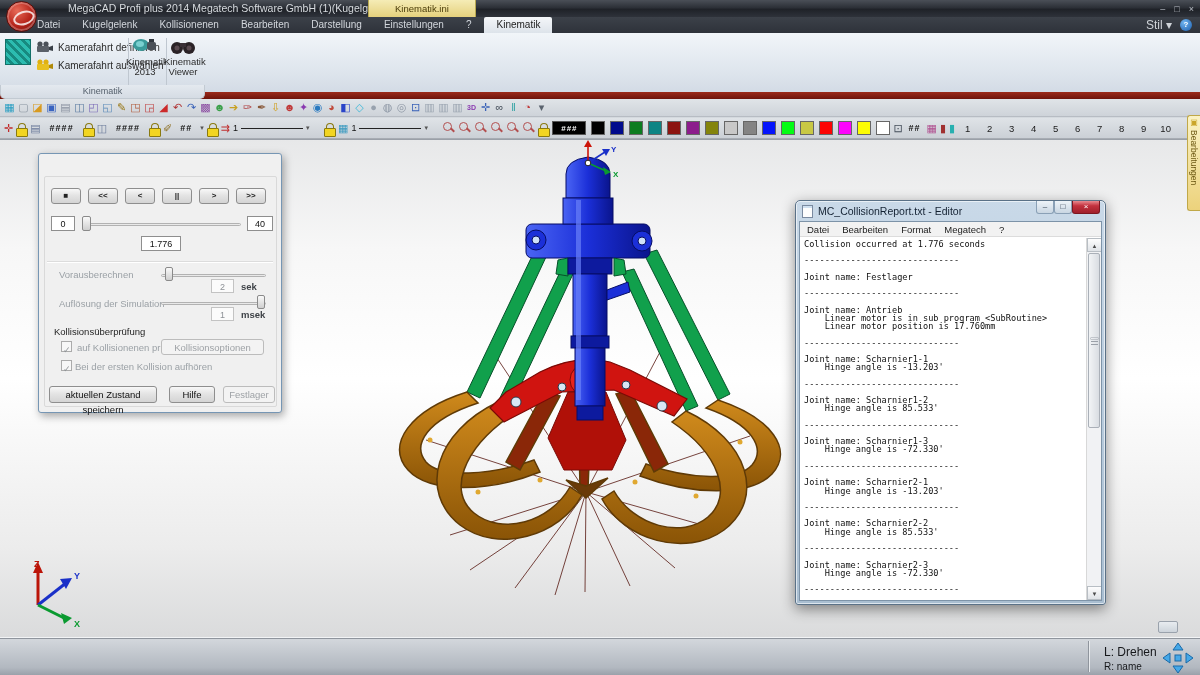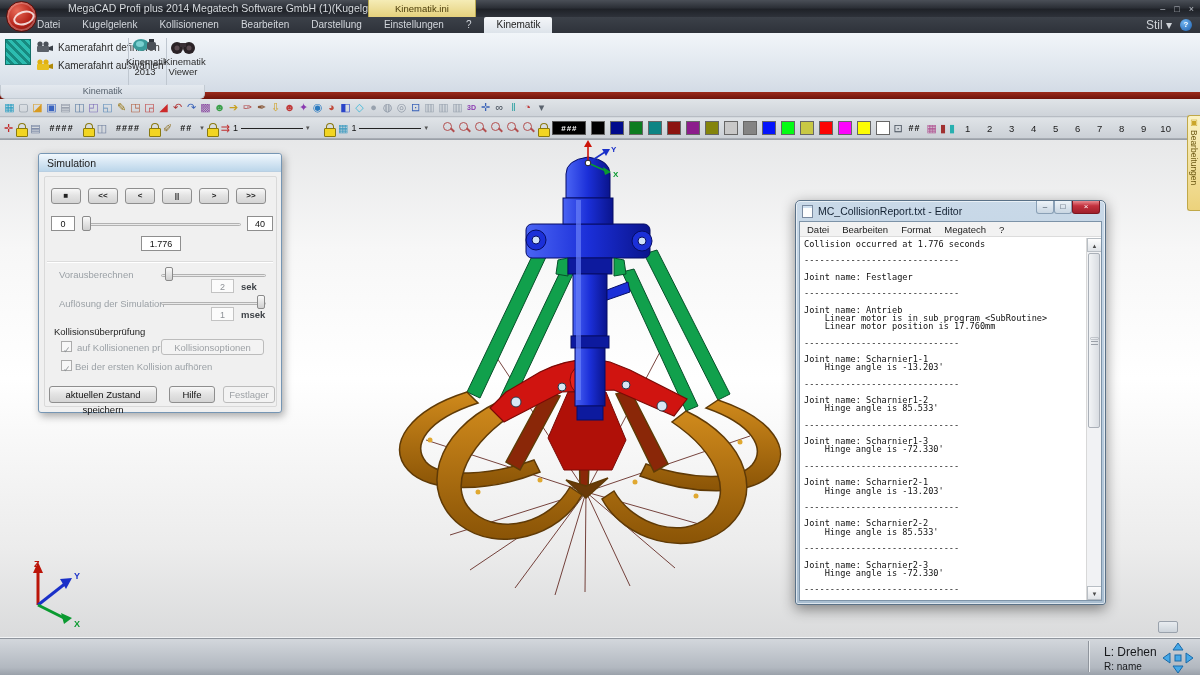--- a/index.html
+++ b/index.html
@@ -440,21 +440,20 @@
 
     <div class="navchip"></div>
   </div>
 
   <div class="sidetab">
     <span class="fi">▣</span>
     <span class="lbl">Bearbeitungen</span>
   </div>
 
   <div class="simdlg">
-    <div class="sd-title">Simulation</div>
     <div class="sd-group"></div>
     <div class="pbrow" id="playback-row">
         <span class="pb">■</span>
         <span class="pb">&lt;&lt;</span>
         <span class="pb">&lt;</span>
         <span class="pb">||</span>
         <span class="pb">&gt;</span>
         <span class="pb">&gt;&gt;</span>
       </div>
 

